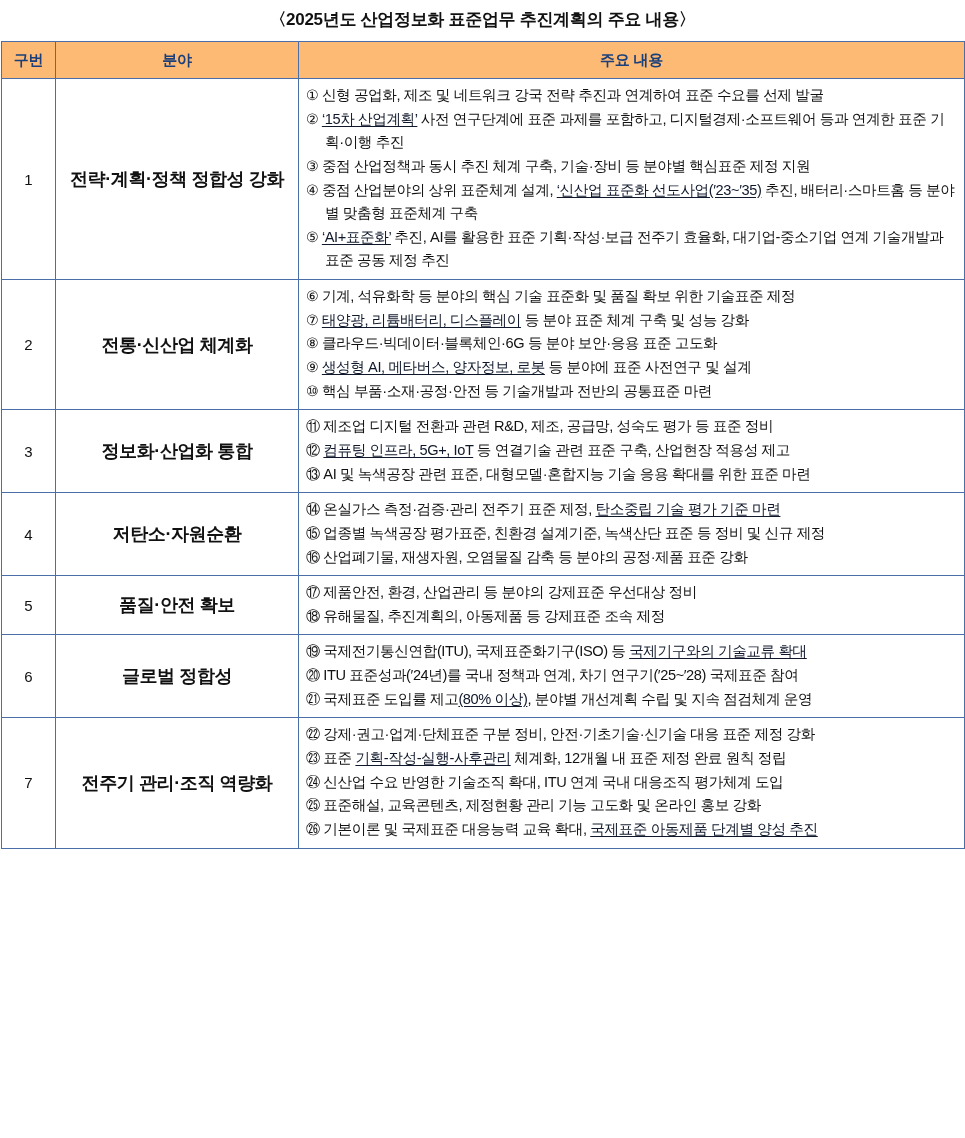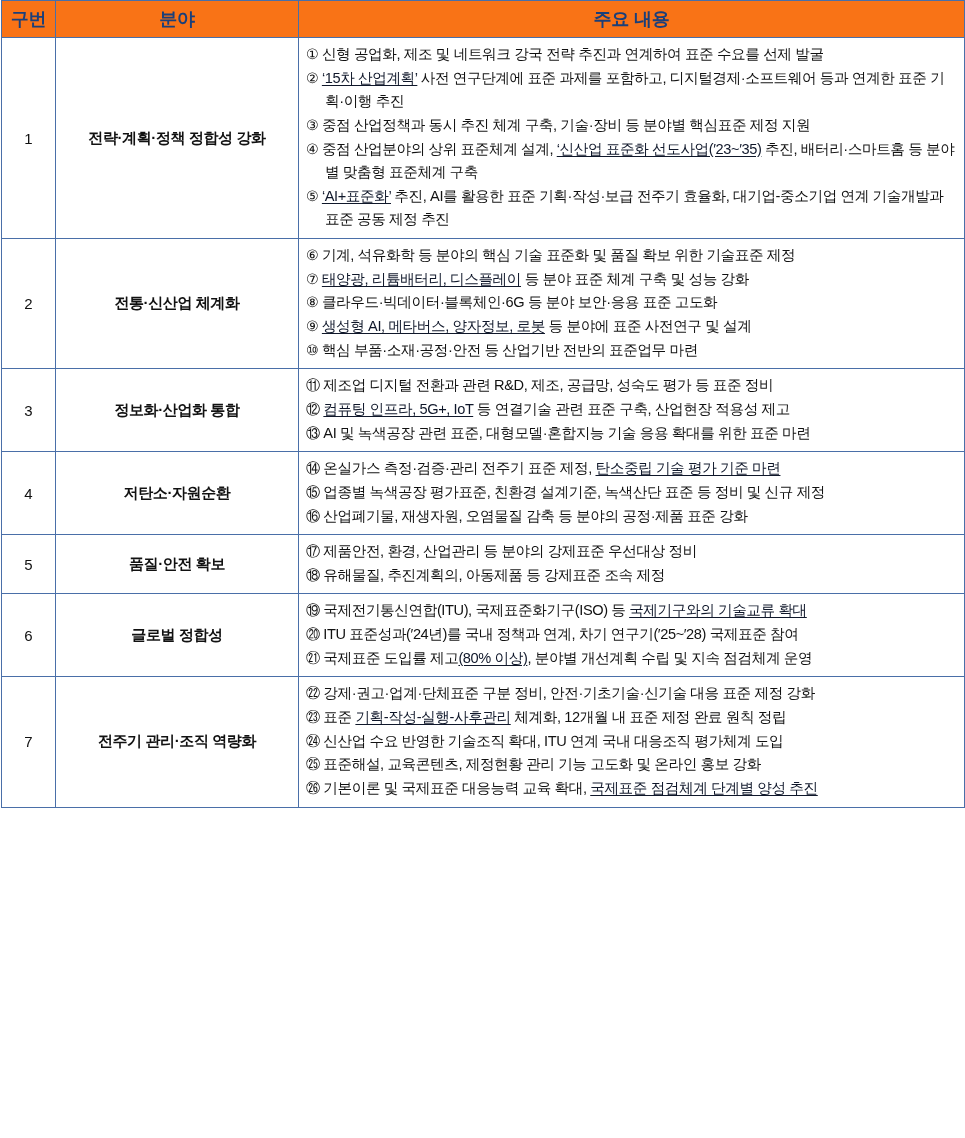--- a/index.html
+++ b/index.html
@@ -29,41 +29,41 @@
     width: 963px;
     margin: 0 1px;
     border-collapse: collapse;
     table-layout: fixed;
   }
   table.main th, table.main td {
     border: 1px solid #4a6fa8;
     vertical-align: middle;
   }
   table.main thead th {
-    background: #f97316;
+    background: #fdba74;
     color: #1a3f7a;
-    font-size: 18px;
+    font-size: 15px;
     font-weight: bold;
     height: 30px;
     padding: 3px 0;
     text-align: center;
     letter-spacing: -0.2px;
   }
   col.c-num { width: 54px; }
   col.c-field { width: 243px; }
   col.c-content { width: 666px; }
 
   td.num {
     text-align: center;
     font-size: 15px;
     color: #111;
   }
   td.field {
     text-align: center;
-    font-size: 15px;
+    font-size: 18px;
     font-weight: bold;
     letter-spacing: -0.4px;
     color: #111;
     padding: 0 4px;
   }
   td.content {
     padding: 5px 6px 6px 7px;
     font-size: 14.6px;
     line-height: 1.62;
     letter-spacing: -0.4px;
@@ -82,20 +82,21 @@
     color: #0f172a;
     text-decoration: underline;
     text-underline-offset: 2px;
   }
 </style>
 </head>
 <body>
 
 <div class="page">
 
+  <div class="doc-title">〈2025년도 산업정보화 표준업무 추진계획의 주요 내용〉</div>
 
   <table class="main">
     <colgroup>
       <col class="c-num">
       <col class="c-field">
       <col class="c-content">
     </colgroup>
     <thead>
       <tr>
         <th>구번</th>
@@ -116,21 +117,21 @@
           </td>
         </tr>
         <tr>
           <td class="num">2</td>
           <td class="field">전통·신산업 체계화</td>
           <td class="content">
             <span class="item"><span class="mark">⑥ </span><span class="">기계, 석유화학 등 분야의 핵심 기술 표준화 및 품질 확보 위한 기술표준 제정</span></span>
             <span class="item"><span class="mark">⑦ </span><span class="blue">태양광, 리튬배터리, 디스플레이</span><span class=""> 등 분야 표준 체계 구축 및 성능 강화</span></span>
             <span class="item"><span class="mark">⑧ </span><span class="">클라우드·빅데이터·블록체인·6G 등 분야 보안·응용 표준 고도화</span></span>
             <span class="item"><span class="mark">⑨ </span><span class="blue">생성형 AI, 메타버스, 양자정보, 로봇</span><span class=""> 등 분야에 표준 사전연구 및 설계</span></span>
-            <span class="item"><span class="mark">⑩ </span><span class="">핵심 부품·소재·공정·안전 등 산업기반 전반의 표준업무 마련</span></span>
+            <span class="item"><span class="mark">⑩ </span><span class="">핵심 부품·소재·공정·안전 등 기술개발과 전반의 공통표준 마련</span></span>
           </td>
         </tr>
         <tr>
           <td class="num">3</td>
           <td class="field">정보화·산업화 통합</td>
           <td class="content">
             <span class="item"><span class="mark">⑪ </span><span class="">제조업 디지털 전환과 관련 R&amp;D, 제조, 공급망, 성숙도 평가 등 표준 정비</span></span>
             <span class="item"><span class="mark">⑫ </span><span class="blue">컴퓨팅 인프라, 5G+, IoT</span><span class=""> 등 연결기술 관련 표준 구축, 산업현장 적용성 제고</span></span>
             <span class="item"><span class="mark">⑬ </span><span class="">AI 및 녹색공장 관련 표준, 대형모델·혼합지능 기술 응용 확대를 위한 표준 마련</span></span>
           </td>
@@ -162,19 +163,19 @@
           </td>
         </tr>
         <tr>
           <td class="num">7</td>
           <td class="field">전주기 관리·조직 역량화</td>
           <td class="content">
             <span class="item"><span class="mark">㉒ </span><span class="">강제·권고·업계·단체표준 구분 정비, 안전·기초기술·신기술 대응 표준 제정 강화</span></span>
             <span class="item"><span class="mark">㉓ </span><span class="">표준 </span><span class="blue">기획-작성-실행-사후관리</span><span class=""> 체계화, 12개월 내 표준 제정 완료 원칙 정립</span></span>
             <span class="item"><span class="mark">㉔ </span><span class="">신산업 수요 반영한 기술조직 확대, ITU 연계 국내 대응조직 평가체계 도입</span></span>
             <span class="item"><span class="mark">㉕ </span><span class="">표준해설, 교육콘텐츠, 제정현황 관리 기능 고도화 및 온라인 홍보 강화</span></span>
-            <span class="item"><span class="mark">㉖ </span><span class="">기본이론 및 국제표준 대응능력 교육 확대, </span><span class="blue">국제표준 점검체계 단계별 양성 추진</span></span>
+            <span class="item"><span class="mark">㉖ </span><span class="">기본이론 및 국제표준 대응능력 교육 확대, </span><span class="blue">국제표준 아동제품 단계별 양성 추진</span></span>
           </td>
         </tr>
       </tbody>
   </table>
 
 </div>
 
 </body></html>

